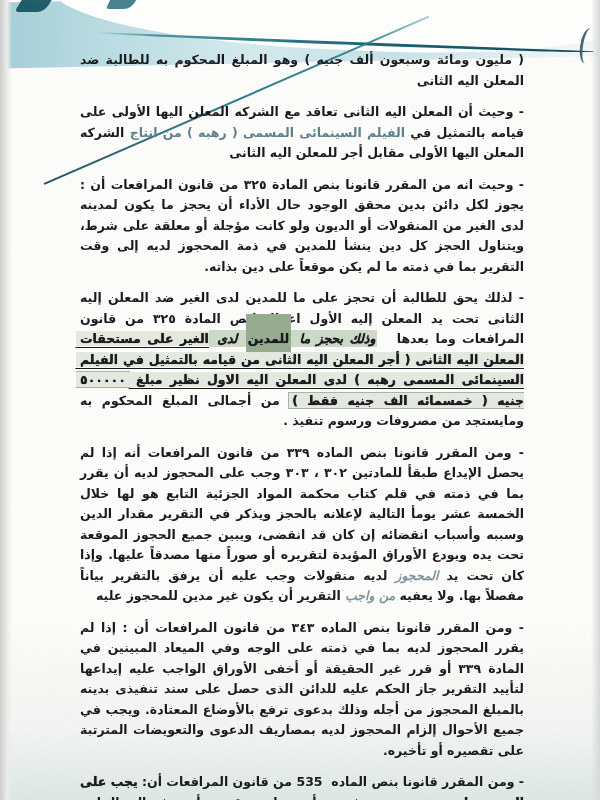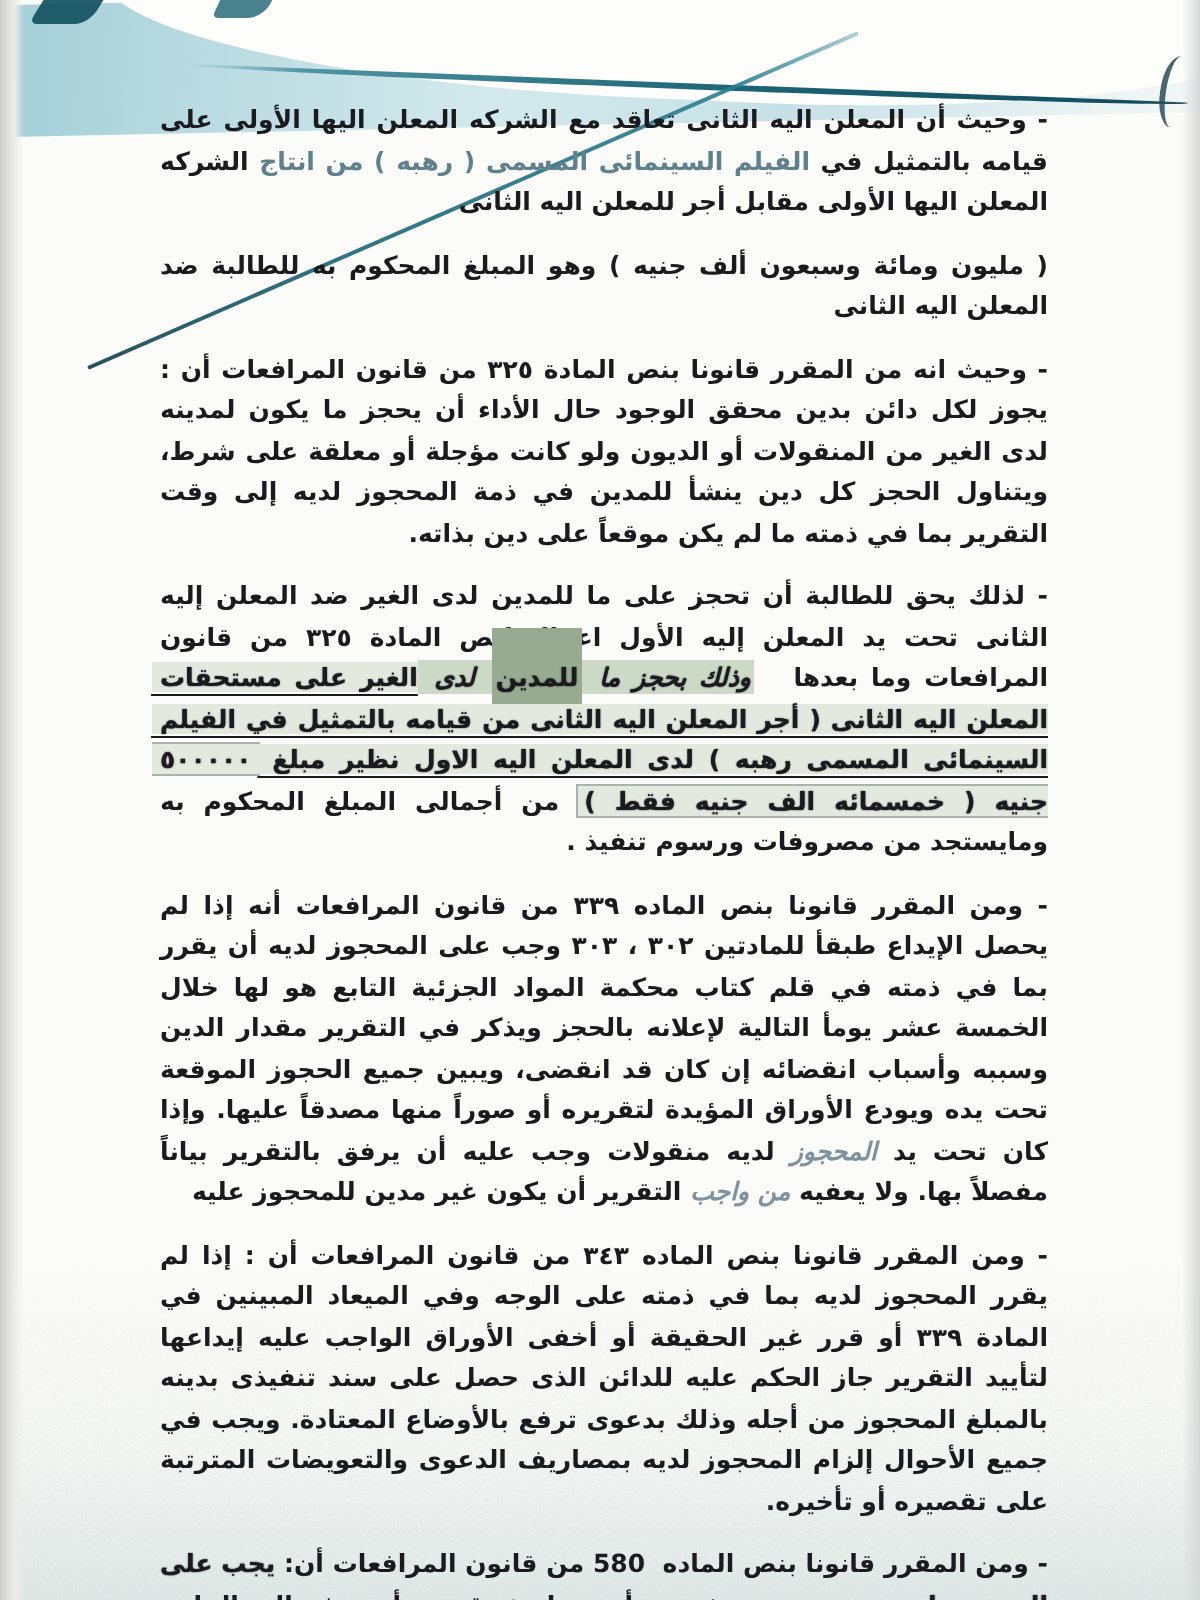--- a/index.html
+++ b/index.html
@@ -117,25 +117,25 @@
     <div class="teal-wash"></div>
     <div class="white-curl"></div>
     <div class="curl-edge"></div>
     <div class="teal-line"></div>
     <div class="corner-notch"></div>
     <div class="corner-notch-2"></div>
     <div class="hook-mark"></div>
   </div>
 
   <div class="doc-text">
+      <div class="para"><span class="run">( مليون ومائة وسبعون ألف جنيه ) وهو المبلغ المحكوم به للطالبة ضد المعلن اليه الثانى</span></div>
       <div class="para"><span class="run">- وحيث أن المعلن اليه الثانى تعاقد مع الشركه المعلن اليها الأولى على قيامه بالتمثيل في </span><span class="run s-fade">الفيلم السينمائى المسمى ( رهبه ) من انتاج </span><span class="run">الشركه المعلن اليها الأولى مقابل أجر للمعلن اليه الثانى</span></div>
-      <div class="para"><span class="run">( مليون ومائة وسبعون ألف جنيه ) وهو المبلغ المحكوم به للطالبة ضد المعلن اليه الثانى</span></div>
       <div class="para"><span class="run">- وحيث انه من المقرر قانونا بنص المادة ٣٢٥ من قانون المرافعات أن : يجوز لكل دائن بدين محقق الوجود حال الأداء أن يحجز ما يكون لمدينه لدى الغير من المنقولات أو الديون </span><span class="run s-u">ولو كانت مؤجلة أو معلقة على شرط</span><span class="run">، ويتناول الحجز كل دين ينشأ للمدين في ذمة المحجوز لديه إلى وقت التقرير بما في ذمته ما لم يكن موقعاً على دين بذاته.</span></div>
       <div class="para"><span class="run">- لذلك يحق للطالبة أن تحجز على ما للمدين لدى الغير ضد المعلن إليه الثانى تحت يد المعلن إليه الأول اعمالا لنص المادة ٣٢٥ من قانون المرافعات وما </span><span class="run s-u">بعدها</span><span class="run">   </span><span class="run s-hl s-strong">وذلك بحجز ما </span><span class="run s-hld s-strong">للمدين</span><span class="run s-hl s-strong"> لدى </span><span class="run s-special">الغير على مستحقات المعلن اليه الثانى ( أجر المعلن اليه الثانى من قيامه بالتمثيل في الفيلم السينمائى المسمى رهبه ) لدى المعلن اليه الاول نظير مبلغ </span><span class="run s-box s-strong">٥٠٠٠٠٠ جنيه ( خمسمائه الف جنيه فقط )</span><span class="run s-u"> من أجمالى المبلغ المحكوم به ومايستجد من مصروفات ورسوم تنفيذ .</span></div>
       <div class="para"><span class="run">- ومن المقرر قانونا بنص الماده ٣٣٩ من قانون المرافعات أنه إذا لم يحصل الإيداع طبقأ للمادتين ٣٠٢ ، ٣٠٣ وجب على المحجوز لديه أن يقرر بما في ذمته في قلم كتاب محكمة المواد الجزئية التابع هو لها خلال الخمسة عشر يومأ التالية لإعلانه بالحجز ويذكر في التقرير مقدار الدين وسببه وأسباب انقضائه إن كان قد انقضى، ويبين جميع الحجوز </span><span class="run s-u">الموقعة تحت يده ويودع الأوراق المؤيدة لتقريره أو صوراً منها مصدقاً عليها.</span><span class="run"> وإذا كان تحت يد </span><span class="run s-fade2">المحجوز</span><span class="run"> لديه منقولات وجب عليه أن يرفق بالتقرير بياناً مفصلاً بها. ولا يعفيه </span><span class="run s-fade2">من واجب</span><span class="run"> التقرير أن يكون غير مدين للمحجوز عليه</span></div>
       <div class="para"><span class="run">- ومن المقرر قانونا بنص الماده ٣٤٣ من قانون المرافعات أن : </span><span class="run s-u">إذا لم يقرر المحجوز لديه بما في ذمته على الوجه وفي الميعاد المبينين في المادة ٣٣٩ أو قرر غير الحقيقة أو أخفى الأوراق الواجب عليه إيداعها لتأييد التقرير جاز الحكم عليه للدائن الذى حصل على سند تنفيذى بدينه بالمبلغ المحجوز من أجله وذلك بدعوى ترفع بالأوضاع المعتادة. ويجب في جميع الأحوال إلزام المحجوز لديه بمصاريف الدعوى والتعويضات المترتبة على تقصيره أو تأخيره.</span></div>
-      <div class="para"><span class="run">- ومن المقرر قانونا بنص الماده  580 من قانون المرافعات أن: </span><span class="run s-strong">يجب على المحجوز لديه</span><span class="run"> بعد خمسة عشر يومأ من تاريخ تقريره أن يدفع إلى الحاجز المبلغ الذي أقر به أو ما يفي منه بحق الحاجز وذلك متى كان حقه وقت الدفع ثابتاً بسند تنفيذي وكانت الإجراءات المنصوص عليها في المادة ٢٨٥ قد روعيت.</span></div>
+      <div class="para"><span class="run">- ومن المقرر قانونا بنص الماده  535 من قانون المرافعات أن: </span><span class="run s-strong">يجب على المحجوز لديه</span><span class="run"> بعد خمسة عشر يومأ من تاريخ تقريره أن يدفع إلى الحاجز المبلغ الذي أقر به أو ما يفي منه بحق الحاجز وذلك متى كان حقه وقت الدفع ثابتاً بسند تنفيذي وكانت الإجراءات المنصوص عليها في المادة ٢٨٥ قد روعيت.</span></div>
     </div>
 
   <div class="edge-left"></div>
   <div class="edge-right"></div>
 
 </div>
 
 </body></html>

